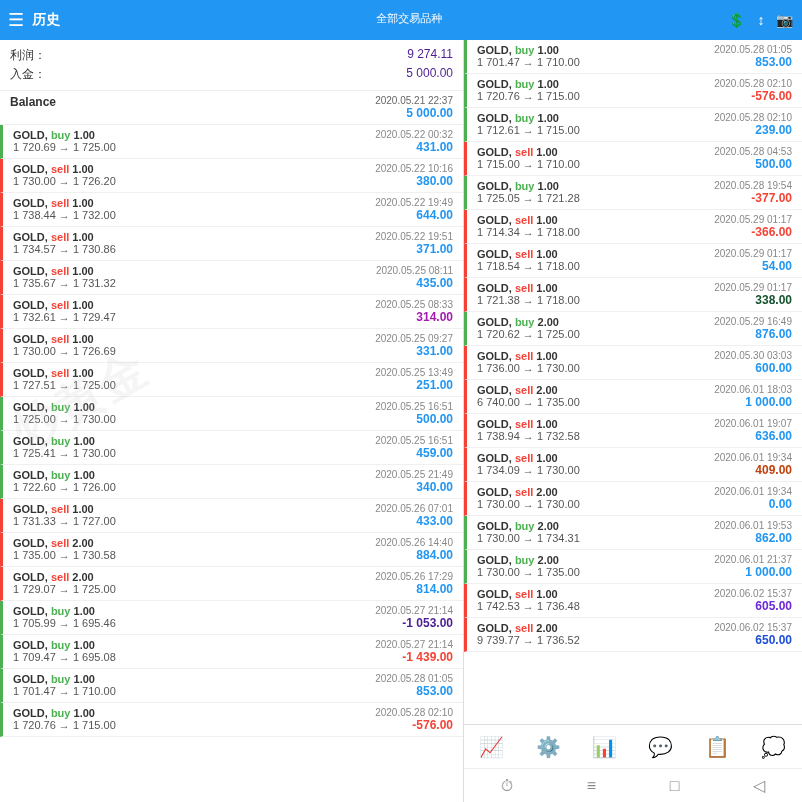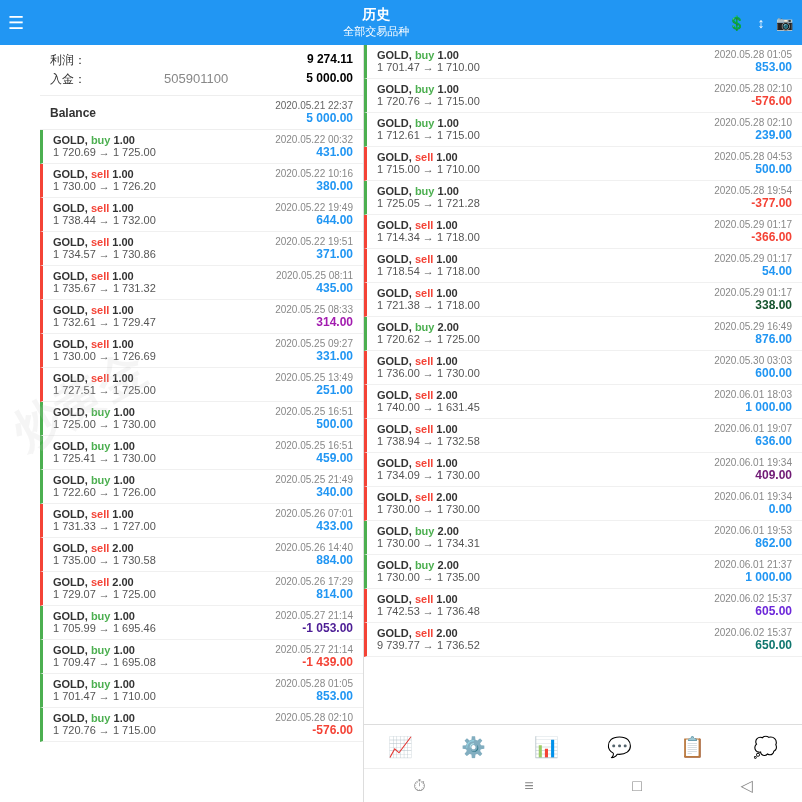--- a/index.html
+++ b/index.html
@@ -48,50 +48,48 @@
       cursor: pointer;
     }
     
     .main-content {
       display: flex;
       flex: 1;
       overflow: hidden;
     }
     
     .left-panel {
-      width: 324px;
+      width: 464px;
       border-right: 1px solid #ddd;
       display: flex;
       flex-direction: column;
       overflow: hidden;
-      margin-left: 40px;
     }
     .summary-section {
       padding: 6px 10px 6px 10px;
       border-bottom: 1px solid #eee;
     }
     .summary-row {
       display: flex;
       justify-content: space-between;
       font-size: 12px;
       padding: 1px 0;
     }
     .summary-label {
       color: #333;
     }
     .summary-value {
-      color: #000000;
-      font-weight: bold;
+      color: #4c1d95;
+      font-weight: normal;
     }
     .balance-section {
       padding: 4px 10px;
       border-bottom: 1px solid #eee;
       display: flex;
       justify-content: space-between;
-      align-items: center;
     }
     .balance-label {
       font-size: 12px;
       font-weight: bold;
       color: #333;
     }
     .balance-info {
       text-align: right;
     }
     .balance-date {
@@ -199,21 +197,21 @@
   </style>
 </head>
 <body>
 
 <div class="app-container" style="position:relative;">
 
   <div class="watermark">炒黄金</div>
 
   <div class="header">
     <span class="header-menu-icon">☰</span>
-    <div style="display:flex;flex-direction:column;flex:1;text-align:center;">
+    <div style="display:flex;flex-direction:row;flex:1;">
       <span class="header-title" style="font-size:14px;">历史</span>
       <span class="header-title" style="font-size:11px;font-weight:normal;">全部交易品种</span>
     </div>
     <div class="header-icons">
       <span class="header-icon" style="font-size:14px;">💲</span>
       <span class="header-icon" style="font-size:14px;">↕</span>
       <span class="header-icon" style="font-size:14px;">📷</span>
     </div>
   </div>
 
@@ -221,21 +219,20 @@
 
     <div class="left-panel">
 
       <div class="summary-section">
         <div class="summary-row">
           <span class="summary-label">利润：</span>
           <span class="summary-value">9 274.11</span>
         </div>
         <div class="summary-row">
           <span class="summary-label">入金：</span>
-          <span style="font-size:13px;color:#888;flex:1;text-align:center;">505901100</span>
           <span class="summary-value">5 000.00</span>
         </div>
       </div>
 
       <div class="balance-section">
         <span class="balance-label">Balance</span>
         <div class="balance-info">
           <div class="balance-date">2020.05.21 22:37</div>
           <div class="balance-amount">5 000.00</div>
         </div>
@@ -638,21 +635,21 @@
       <div class="trade-date">2020.05.30 03:03</div>
       <div class="trade-profit" style="color:#2196F3">600.00</div>
     </div>
   </div>
           <div class="trade-item sell">
     <div class="trade-left">
       <div class="trade-type">
         GOLD, <span style="color:#f44336">sell</span> 2.00
       </div>
       <div class="trade-prices">
-        1 740.00 → 1 631.45
+        6 740.00 → 1 735.00
       </div>
     </div>
     <div class="trade-right">
       <div class="trade-date">2020.06.01 18:03</div>
       <div class="trade-profit" style="color:#2196F3">1 000.00</div>
     </div>
   </div>
           <div class="trade-item sell">
     <div class="trade-left">
       <div class="trade-type">
@@ -671,21 +668,21 @@
     <div class="trade-left">
       <div class="trade-type">
         GOLD, <span style="color:#f44336">sell</span> 1.00
       </div>
       <div class="trade-prices">
         1 734.09 → 1 730.00
       </div>
     </div>
     <div class="trade-right">
       <div class="trade-date">2020.06.01 19:34</div>
-      <div class="trade-profit" style="color:#701a75">409.00</div>
+      <div class="trade-profit" style="color:#c2410c">409.00</div>
     </div>
   </div>
           <div class="trade-item sell">
     <div class="trade-left">
       <div class="trade-type">
         GOLD, <span style="color:#f44336">sell</span> 2.00
       </div>
       <div class="trade-prices">
         1 730.00 → 1 730.00
       </div>
@@ -741,21 +738,21 @@
     <div class="trade-left">
       <div class="trade-type">
         GOLD, <span style="color:#f44336">sell</span> 2.00
       </div>
       <div class="trade-prices">
         9 739.77 → 1 736.52
       </div>
     </div>
     <div class="trade-right">
       <div class="trade-date">2020.06.02 15:37</div>
-      <div class="trade-profit" style="color:#0f766e">650.00</div>
+      <div class="trade-profit" style="color:#1d4ed8">650.00</div>
     </div>
   </div>
         </div>
 
       <div class="bottom-nav">
         <span class="bottom-nav-icon">📈</span>
         <span class="bottom-nav-icon">⚙️</span>
         <span class="bottom-nav-icon">📊</span>
         <span class="bottom-nav-icon">💬</span>
         <span class="bottom-nav-icon">📋</span>

